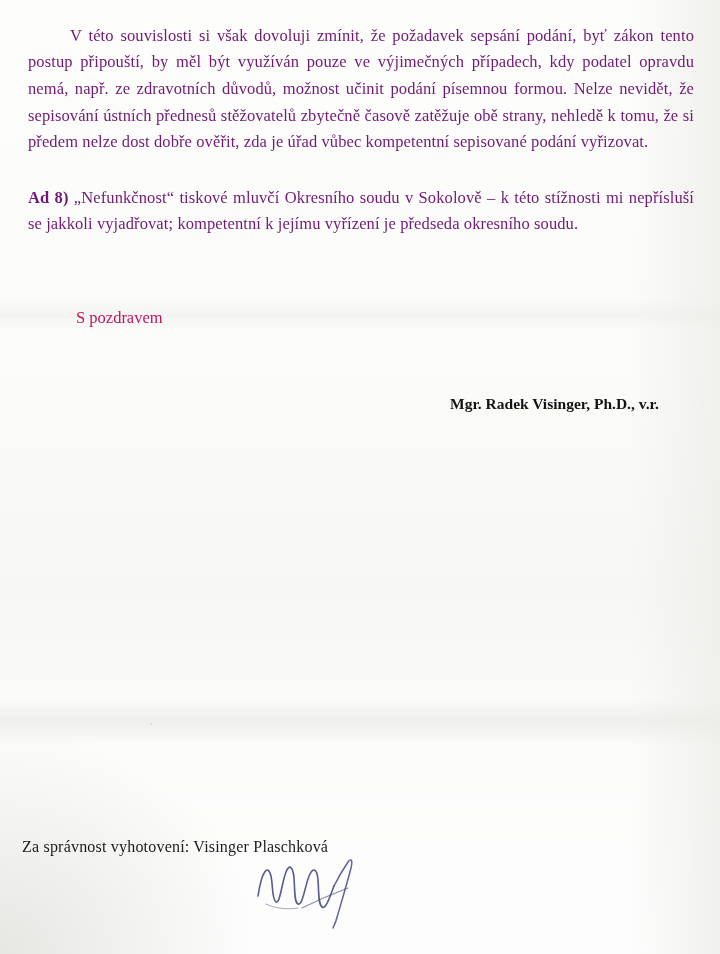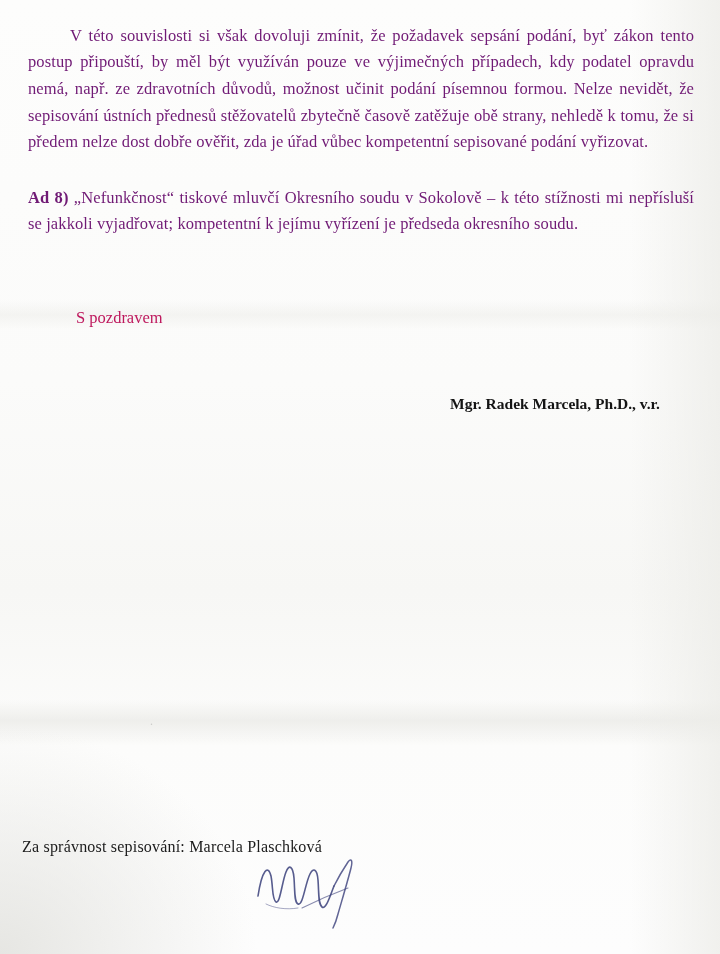--- a/index.html
+++ b/index.html
@@ -145,26 +145,26 @@
 
 <div class="content">
 
   <p class="para" id="para-1"><span class="indent"></span><span>V této souvislosti si však dovoluji zmínit, že požadavek sepsání podání, byť zákon tento postup připouští, by měl být využíván pouze ve výjimečných případech, kdy podatel opravdu nemá, např. ze zdravotních důvodů, možnost učinit podání písemnou formou. Nelze nevidět, že sepisování ústních přednesů stěžovatelů zbytečně časově zatěžuje obě strany, nehledě k tomu, že si předem nelze dost dobře ověřit, zda je úřad vůbec kompetentní sepisované podání vyřizovat.</span></p>
 
   <p class="para para-ad" id="para-2"><span class="lead">Ad 8)</span><span> „Nefunkčnost“ tiskové mluvčí Okresního soudu v Sokolově – k této stížnosti mi nepřísluší se jakkoli vyjadřovat; kompetentní k jejímu vyřízení je předseda okresního soudu.</span></p>
 
   <div id="closing">S pozdravem</div>
 
   <div class="signature-block">
-    <div>Mgr. Radek Marcela, Ph.D., v.r.</div>
+    <div>Mgr. Radek Visinger, Ph.D., v.r.</div>
   </div>
 
   <div class="ghost">.</div>
 
-  <div id="footer-line">Za správnost sepisování: Marcela Plaschková</div>
+  <div id="footer-line">Za správnost vyhotovení: Visinger Plaschková</div>
 
   <div class="handwriting">
     <svg width="130" height="80" viewBox="0 0 130 80" fill="none" xmlns="http://www.w3.org/2000/svg">
       <path d="M6 44 C10 18, 16 12, 19 24 C21 34, 20 48, 24 50 C28 52, 30 30, 34 20 C37 12, 41 14, 42 26 C43 38, 42 50, 46 52 C51 54, 53 32, 58 22 C61 16, 65 16, 66 28 C67 40, 66 52, 70 55 C74 58, 78 44, 82 34" stroke="#3a3f7a" stroke-width="1.6" stroke-linecap="round" fill="none" opacity="0.85"></path>
       <path d="M82 34 C86 26, 92 16, 96 10 C99 6, 101 8, 99 16 C96 28, 90 48, 86 62 C84 70, 82 74, 81 76" stroke="#3a3f7a" stroke-width="1.5" stroke-linecap="round" fill="none" opacity="0.8"></path>
       <path d="M50 56 C62 50, 80 42, 96 36" stroke="#3a3f7a" stroke-width="1.1" stroke-linecap="round" fill="none" opacity="0.6"></path>
       <path d="M14 52 C22 56, 34 58, 46 56" stroke="#3a3f7a" stroke-width="1.0" stroke-linecap="round" fill="none" opacity="0.45"></path>
     </svg>
   </div>
 

